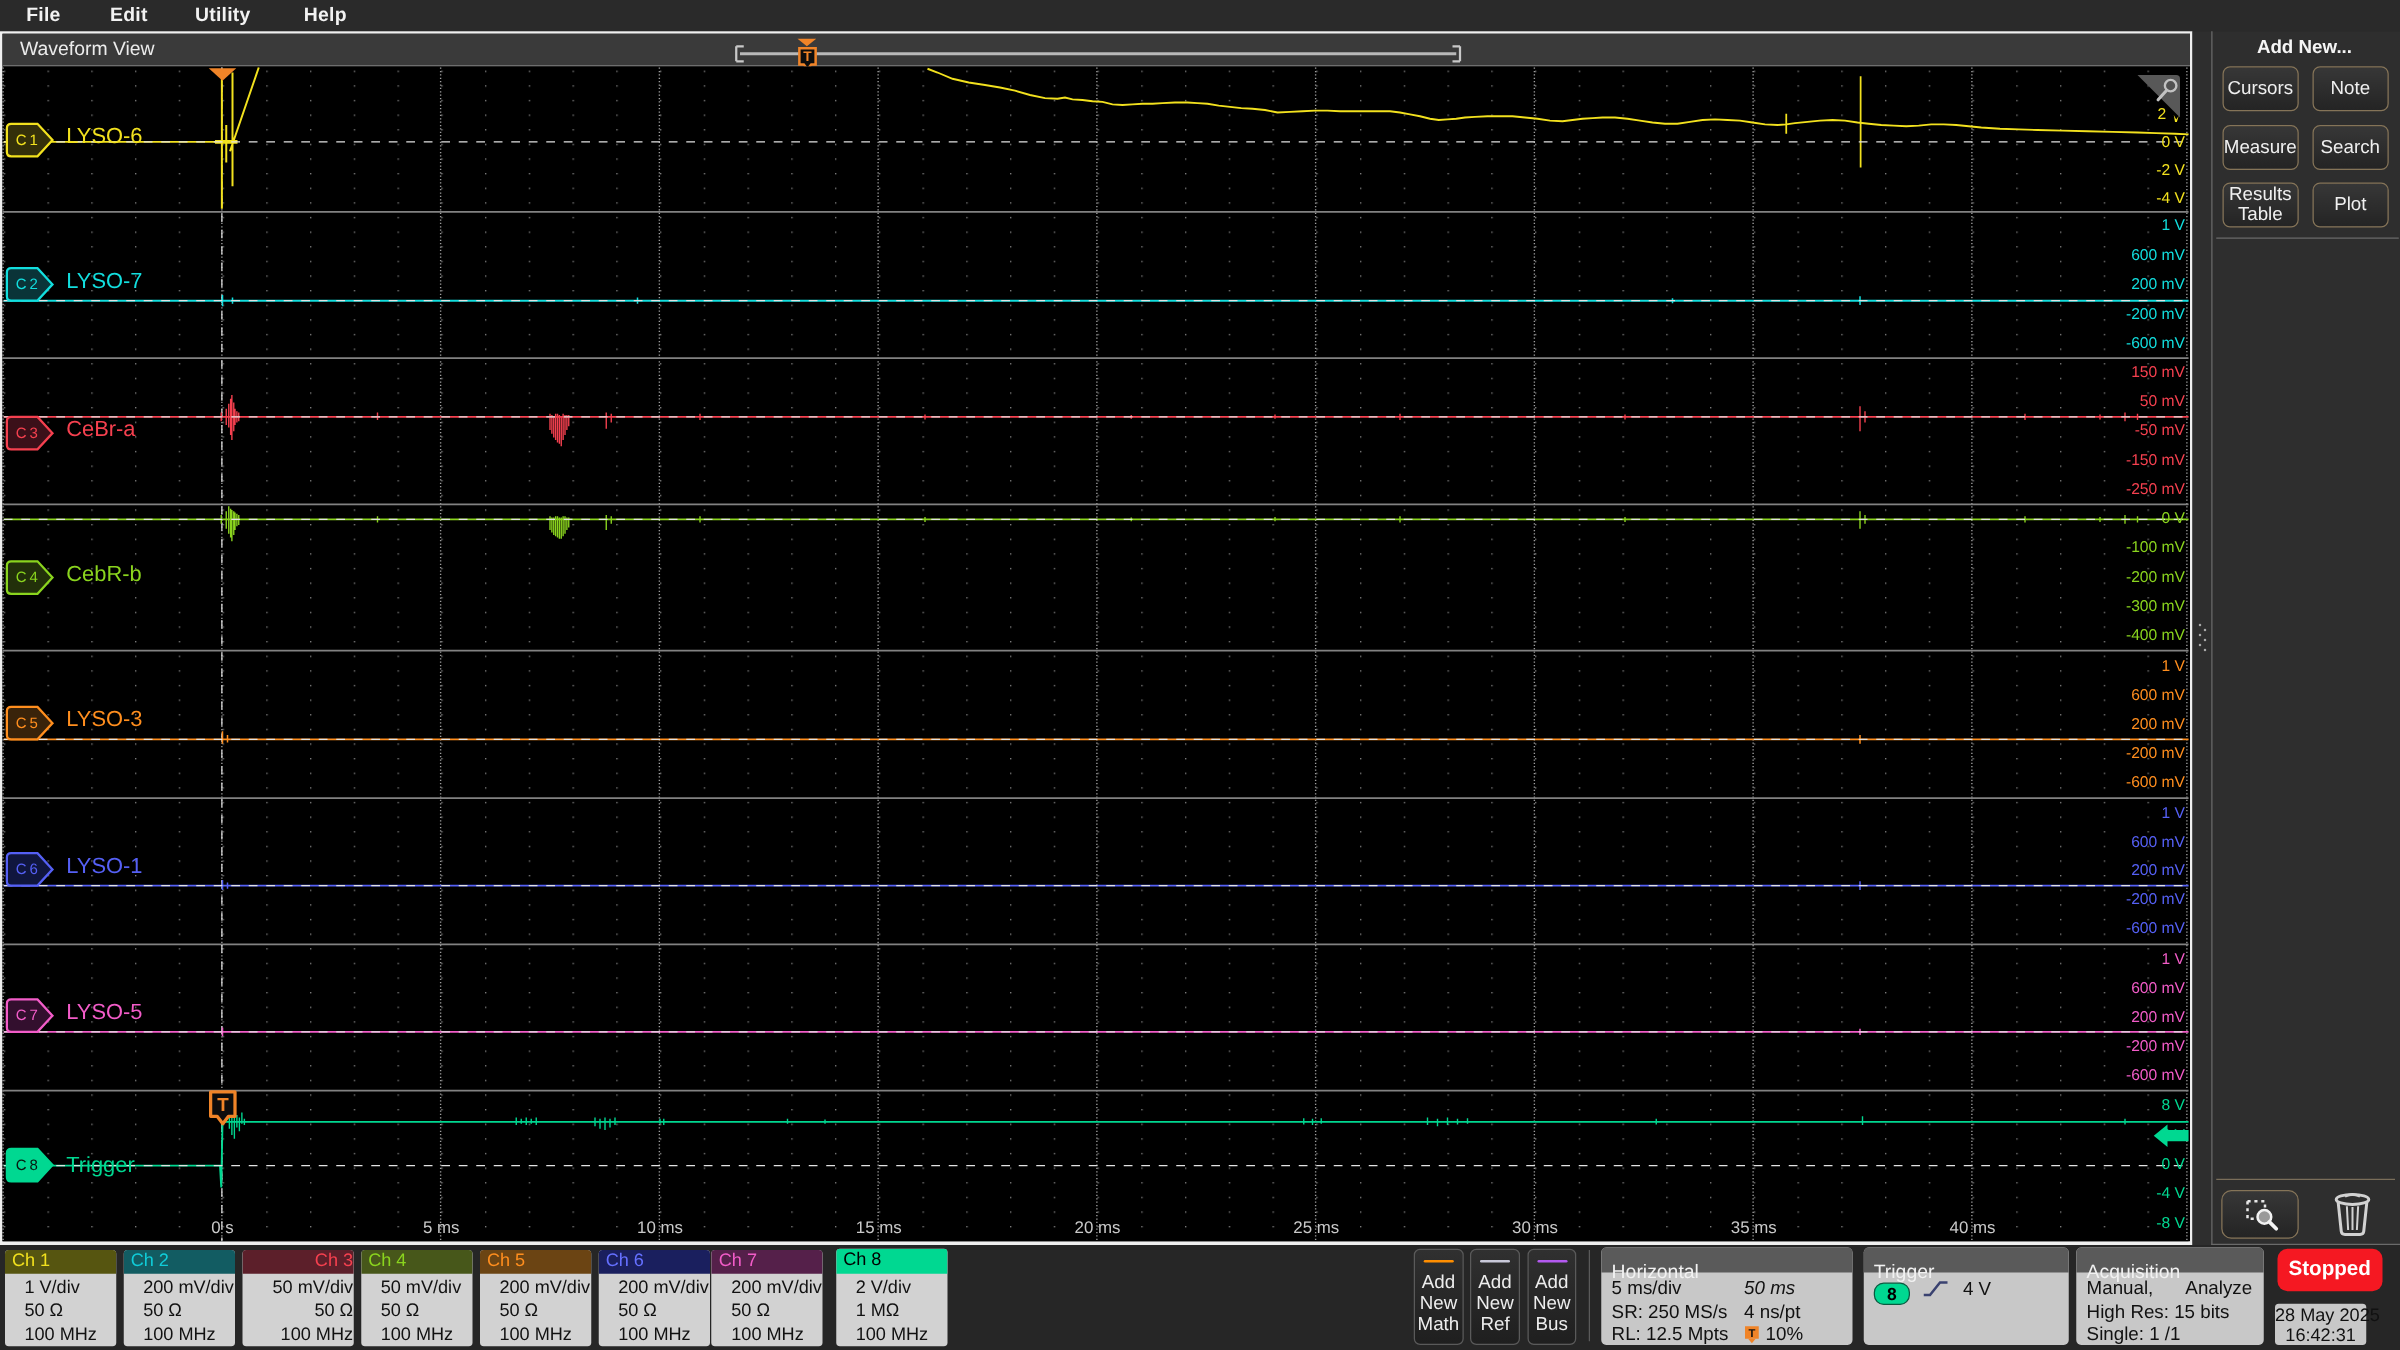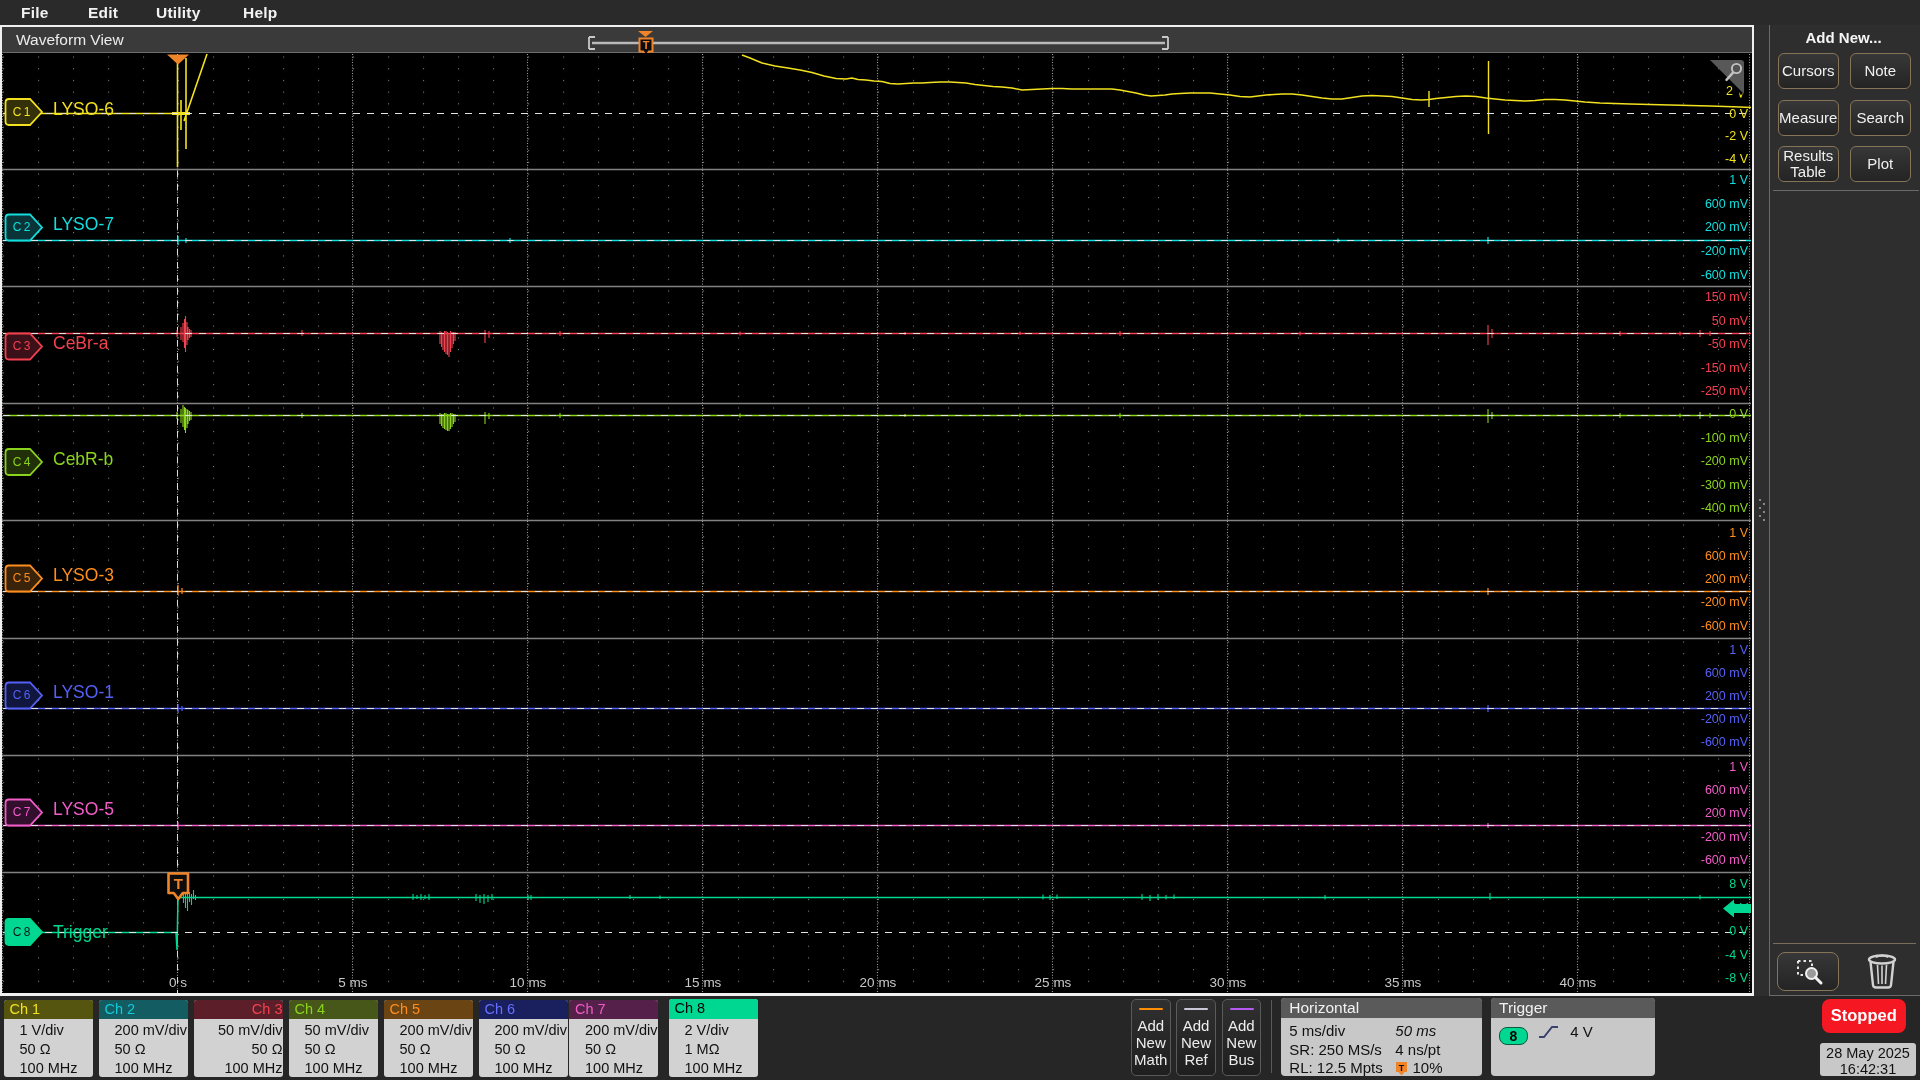--- a/index.html
+++ b/index.html
@@ -24,26 +24,26 @@
 .chh { height:18.5px; font-size:14.5px; padding-left:6px; padding-top:0.5px; }
 .chc { color:#111; font-size:14.5px; line-height:19px; padding-left:16px; padding-top:2px; }
 .bw { font-size:10px; font-weight:bold; vertical-align:1px;}
 .bw2 { font-size:8px; font-weight:bold; }
 .anb { position:absolute; top:2.5px; width:39.5px; height:77px; background:linear-gradient(#303030,#1f1f1f);
   border:1px solid #5a5a5a; border-radius:5px; color:#ededed; font-size:15px; line-height:17px;
   text-align:center; padding-top:17px; }
 .anline { position:absolute; left:7px; top:8px; width:24px; height:2.5px; border-radius:1px; }
 #vsep { position:absolute; left:1271.4px; top:4px; height:73px; border-left:1.5px solid #5a5a5a; }
 .panel { position:absolute; top:2px; height:78px; background:#c8c8c8; border-radius:4px; overflow:hidden; }
-.phead { height:20px; background:#5a5a5a; color:#f2f2f2; font-size:15.5px; padding-left:8px; padding-top:1px; }
+.phead { height:20px; background:#5a5a5a; color:#f2f2f2; font-size:15.5px; padding-left:8px; padding-top:11px; }
 .pbody { position:relative; color:#111; font-size:15px; }
 .prow { position:absolute; white-space:nowrap; }
 #stopped { position:absolute; left:1822px; top:3px; width:83.5px; height:34px; background:#f51822;
   border-radius:8px; color:#fff; font-weight:bold; font-size:16.5px; text-align:center; padding-top:7px; }
-#dtbox { position:absolute; left:1820px; top:47px; width:96px; height:33px; background:#c8c8c8;
+#dtbox { position:absolute; left:1820px; top:47px; width:73px; height:33px; background:#c8c8c8;
   border-radius:3px; color:#111; font-size:14.5px; text-align:center; line-height:16px; padding-top:1.5px; white-space:nowrap; }
 #slider { position:absolute; left:0; top:0; width:100%; height:26px; }
 </style></head>
 <body>
 <div id="menubar">
   <span style="left:21px;">File</span>
     <span style="left:88px;">Edit</span>
   <span style="left:156px;">Utility</span>
     <span style="left:243px;">Help</span>
 </div>
@@ -288,15 +288,24 @@
   <div class="panel" style="left:1491px;width:163.6px;">
     <div class="phead">Trigger</div>
     <div class="pbody">
       <div class="prow" style="left:8px;top:5px;"><span style="display:inline-block;width:29px;height:17.5px;background:#00d891;border:1.5px solid #0a5a40;border-radius:8px;color:#000;font-weight:bold;font-size:14px;text-align:center;line-height:16px;vertical-align:-4px;">8</span>
       <svg width="22" height="16" viewBox="0 0 22 16" style="vertical-align:-3px;margin-left:6px;">
             <path d="M1,13 h5 l8,-10 h6" stroke="#3a4270" stroke-width="2" fill="none"></path>
           </svg>
       <span style="margin-left:6px;">4 V</span></div>
     </div>
   </div>
+  <div class="panel" style="left:1661.3px;width:150.1px;">
+    <div class="phead">Acquisition</div>
+    <div class="pbody">
+      <div class="prow" style="left:8px;top:4px;">Manual,</div>
+        <div class="prow" style="left:87px;top:4px;">Analyze</div>
+      <div class="prow" style="left:8px;top:22.5px;">High Res: 15 bits</div>
+      <div class="prow" style="left:8px;top:41px;">Single: 1 /1</div>
+    </div>
+  </div>
   <div id="stopped">Stopped</div>
   <div id="dtbox">28 May 2025<br>16:42:31</div>
 </div>
 
 </body></html>

